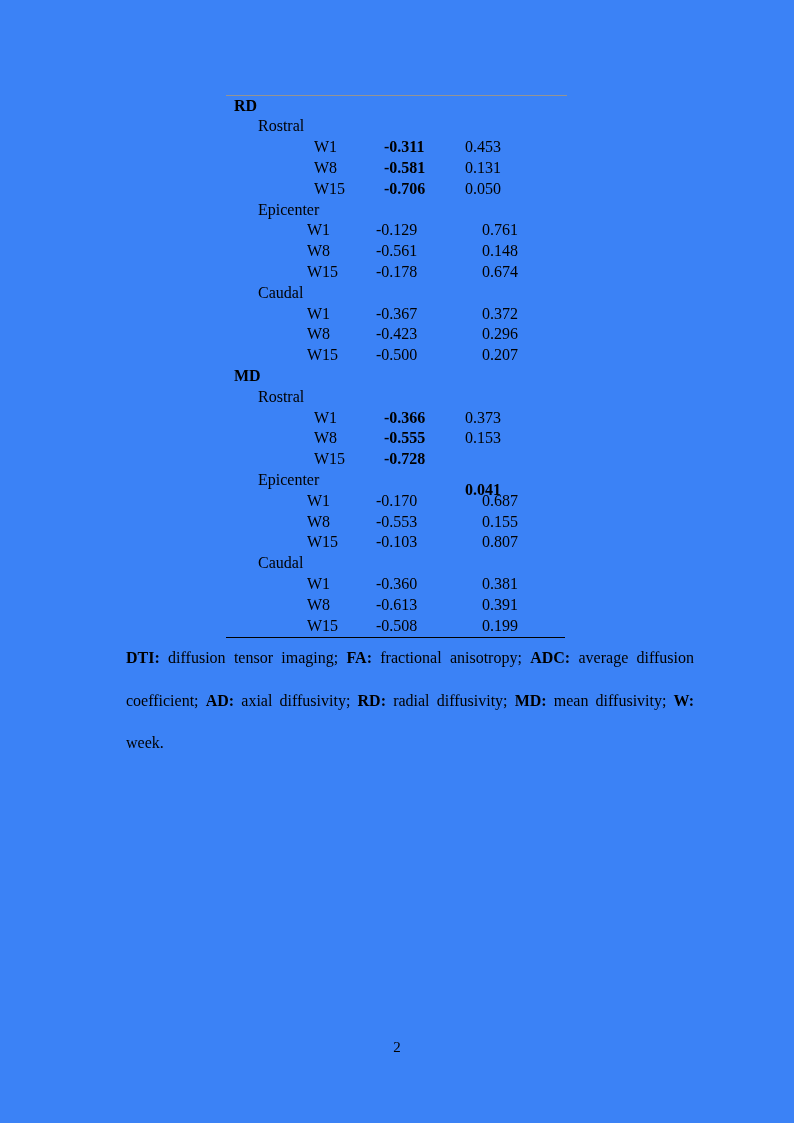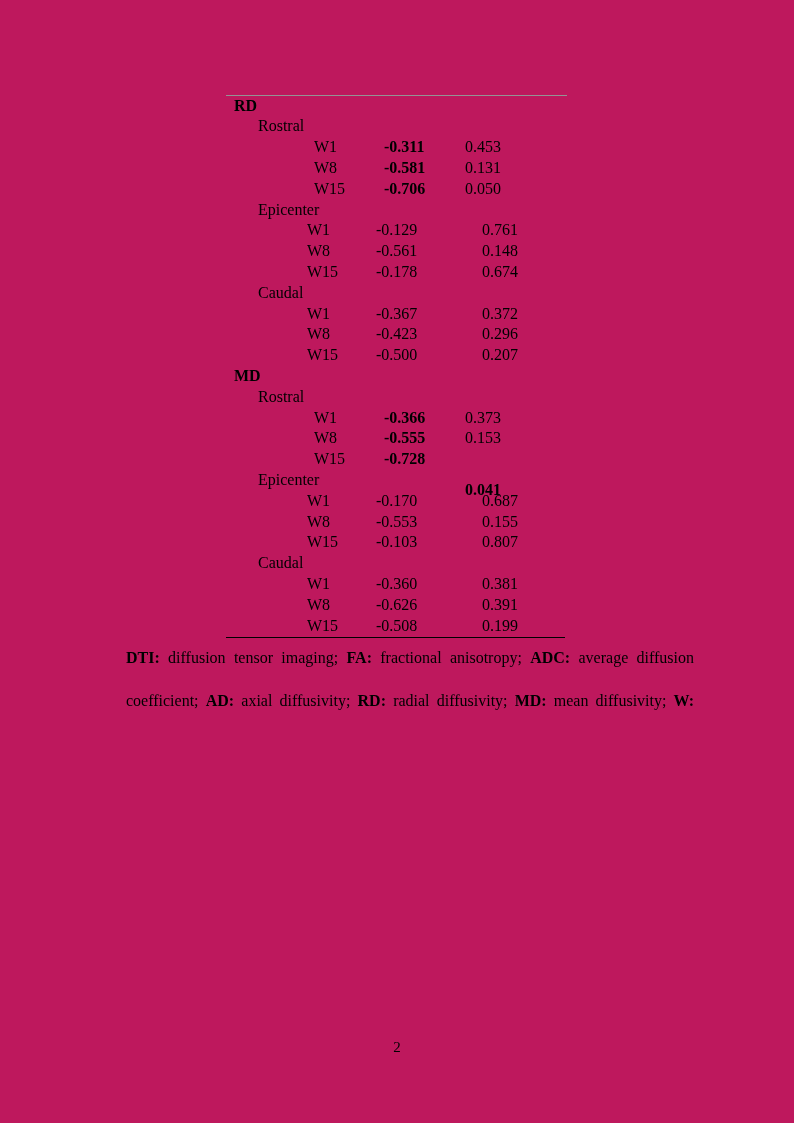--- a/index.html
+++ b/index.html
@@ -1,20 +1,20 @@
 <!DOCTYPE html>
 <html><head>
 <meta charset="utf-8">
 <style>
   html, body { margin: 0; padding: 0; background: #ffffff; }
   .page {
     position: relative;
     width: 794px;
     height: 1123px;
-    background: #be185d;
+    background: #3b82f6;
     font-family: "Liberation Serif", "DejaVu Serif", serif;
     font-size: 16px;
     color: #000000;
     overflow: hidden;
   }
   .rule { position: absolute; }
   .rule-top    { left: 226px; top: 95px;  width: 341px; height: 1.4px; background: #949494; }
   .rule-bottom { left: 226px; top: 636.6px; width: 339px; height: 1.8px; background: #000000; }
 
   .dti-table { position: absolute; left: 0; top: 95.6px; right: 0; }
@@ -154,28 +154,29 @@
       <div class="trow">
         <span class="reg">Caudal</span>
       </div>
       <div class="trow b">
         <span class="w">W1</span>
         <span class="corr">-0.360</span>
         <span class="pv">0.381</span>
       </div>
       <div class="trow b">
         <span class="w">W8</span>
-        <span class="corr">-0.626</span>
+        <span class="corr">-0.613</span>
         <span class="pv">0.391</span>
       </div>
       <div class="trow b">
         <span class="w">W15</span>
         <span class="corr">-0.508</span>
         <span class="pv">0.199</span>
       </div>
     </div>
   <div class="rule rule-bottom"></div>
   <div class="footnote" id="footnote">
       <div class="fline just"><span class="b">DTI:</span> <span>diffusion tensor imaging;</span> <span class="b">FA:</span> <span>fractional anisotropy;</span> <span class="b">ADC:</span> <span>average diffusion</span></div>
       <div class="fline just"><span>coefficient;</span> <span class="b">AD:</span> <span>axial diffusivity;</span> <span class="b">RD:</span> <span>radial diffusivity;</span> <span class="b">MD:</span> <span>mean diffusivity;</span> <span class="b">W:</span></div>
+      <div class="fline"><span>week.</span></div>
     </div>
   <div class="page-number">2</div>
 </div>
 
 </body></html>

